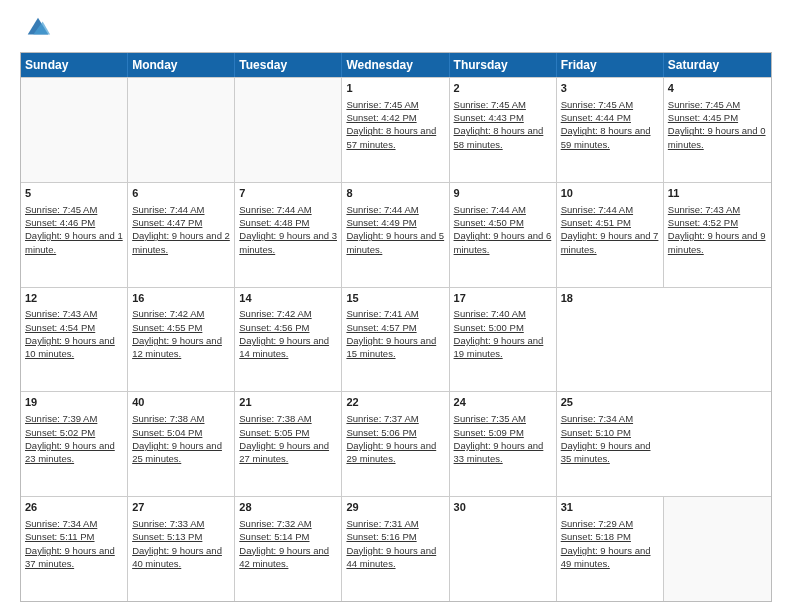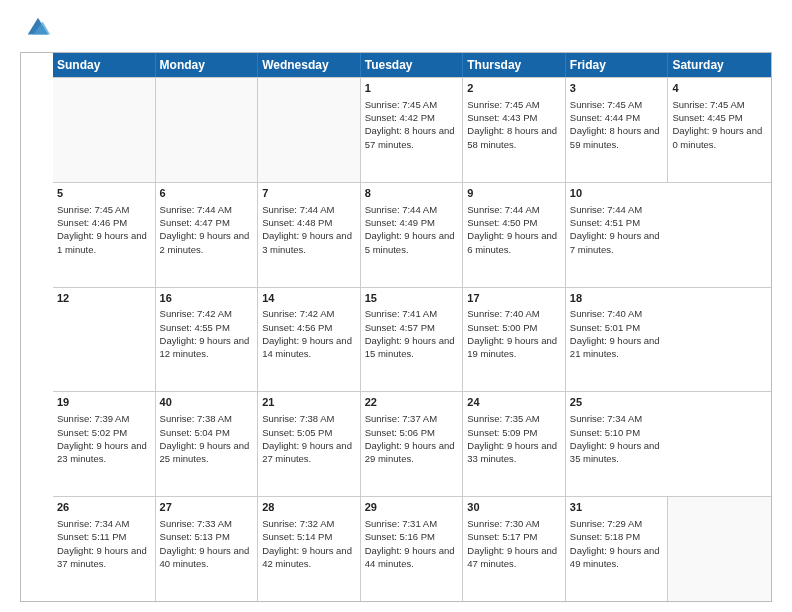--- a/index.html
+++ b/index.html
@@ -60,21 +60,20 @@
     .calendar-subtitle {
       font-size: 14px;
       color: #444;
       margin-top: 2px;
     }
     .calendar {
       flex: 1;
       display: flex;
       flex-direction: column;
       border: 1px solid #bbb;
-      padding-left: 32px;
     }
     .calendar-header-row {
       display: grid;
       grid-template-columns: repeat(7, 1fr);
       background: #1565a8;
     }
     .calendar-header-cell {
       color: #fff;
       font-size: 12px;
       font-weight: bold;
@@ -114,20 +113,21 @@
       font-size: 11px;
       font-weight: bold;
       color: #222;
       display: block;
       margin-bottom: 2px;
     }
     .cell-info {
       font-size: 9.5px;
       color: #333;
       line-height: 1.4;
+      text-decoration: underline;
     }
   </style>
 </head>
 <body>
 
 <div class="page">
   <div class="header">
     <div class="logo">
       <div class="logo-text">
         <span class="logo-general"></span>
@@ -141,22 +141,22 @@
     <div class="title-block">
       <div class="calendar-title"></div>
       <div class="calendar-subtitle"></div>
     </div>
   </div>
 
   <div class="calendar">
     <div class="calendar-header-row">
     <div class="calendar-header-cell">Sunday</div>
         <div class="calendar-header-cell">Monday</div>
+        <div class="calendar-header-cell">Tuesday</div>
         <div class="calendar-header-cell">Wednesday</div>
-        <div class="calendar-header-cell">Tuesday</div>
         <div class="calendar-header-cell">Thursday</div>
         <div class="calendar-header-cell">Friday</div>
         <div class="calendar-header-cell">Saturday</div>
       </div>
     <div class="calendar-body">
     <div class="calendar-row">
           <div class="calendar-cell empty"></div>
           <div class="calendar-cell empty"></div>
           <div class="calendar-cell empty"></div>
           <div class="calendar-cell">
@@ -214,24 +214,33 @@
             <div class="cell-info">Sunrise: 7:44 AM
 Sunset: 4:50 PM
 Daylight: 9 hours and 6 minutes.</div>
           </div>
           <div class="calendar-cell">
             <span class="cell-date">10</span>
             <div class="cell-info">Sunrise: 7:44 AM
 Sunset: 4:51 PM
 Daylight: 9 hours and 7 minutes.</div>
           </div>
+          <div class="calendar-cell">
+            <span class="cell-date">11</span>
+            <div class="cell-info">Sunrise: 7:43 AM
+Sunset: 4:52 PM
+Daylight: 9 hours and 9 minutes.</div>
+          </div>
         </div>
         <div class="calendar-row">
           <div class="calendar-cell">
             <span class="cell-date">12</span>
+            <div class="cell-info">Sunrise: 7:43 AM
+Sunset: 4:54 PM
+Daylight: 9 hours and 10 minutes.</div>
           </div>
           <div class="calendar-cell">
             <span class="cell-date">16</span>
             <div class="cell-info">Sunrise: 7:42 AM
 Sunset: 4:55 PM
 Daylight: 9 hours and 12 minutes.</div>
           </div>
           <div class="calendar-cell">
             <span class="cell-date">14</span>
             <div class="cell-info">Sunrise: 7:42 AM
@@ -245,23 +254,20 @@
 Daylight: 9 hours and 15 minutes.</div>
           </div>
           <div class="calendar-cell">
             <span class="cell-date">17</span>
             <div class="cell-info">Sunrise: 7:40 AM
 Sunset: 5:00 PM
 Daylight: 9 hours and 19 minutes.</div>
           </div>
           <div class="calendar-cell">
             <span class="cell-date">18</span>
-            <div class="cell-info">Sunrise: 7:40 AM
-Sunset: 5:01 PM
-Daylight: 9 hours and 21 minutes.</div>
           </div>
         </div>
         <div class="calendar-row">
           <div class="calendar-cell">
             <span class="cell-date">19</span>
             <div class="cell-info">Sunrise: 7:39 AM
 Sunset: 5:02 PM
 Daylight: 9 hours and 23 minutes.</div>
           </div>
           <div class="calendar-cell">
@@ -315,23 +321,20 @@
 Daylight: 9 hours and 42 minutes.</div>
           </div>
           <div class="calendar-cell">
             <span class="cell-date">29</span>
             <div class="cell-info">Sunrise: 7:31 AM
 Sunset: 5:16 PM
 Daylight: 9 hours and 44 minutes.</div>
           </div>
           <div class="calendar-cell">
             <span class="cell-date">30</span>
-            <div class="cell-info">Sunrise: 7:30 AM
-Sunset: 5:17 PM
-Daylight: 9 hours and 47 minutes.</div>
           </div>
           <div class="calendar-cell">
             <span class="cell-date">31</span>
             <div class="cell-info">Sunrise: 7:29 AM
 Sunset: 5:18 PM
 Daylight: 9 hours and 49 minutes.</div>
           </div>
           <div class="calendar-cell empty"></div>
         </div>
       </div>

